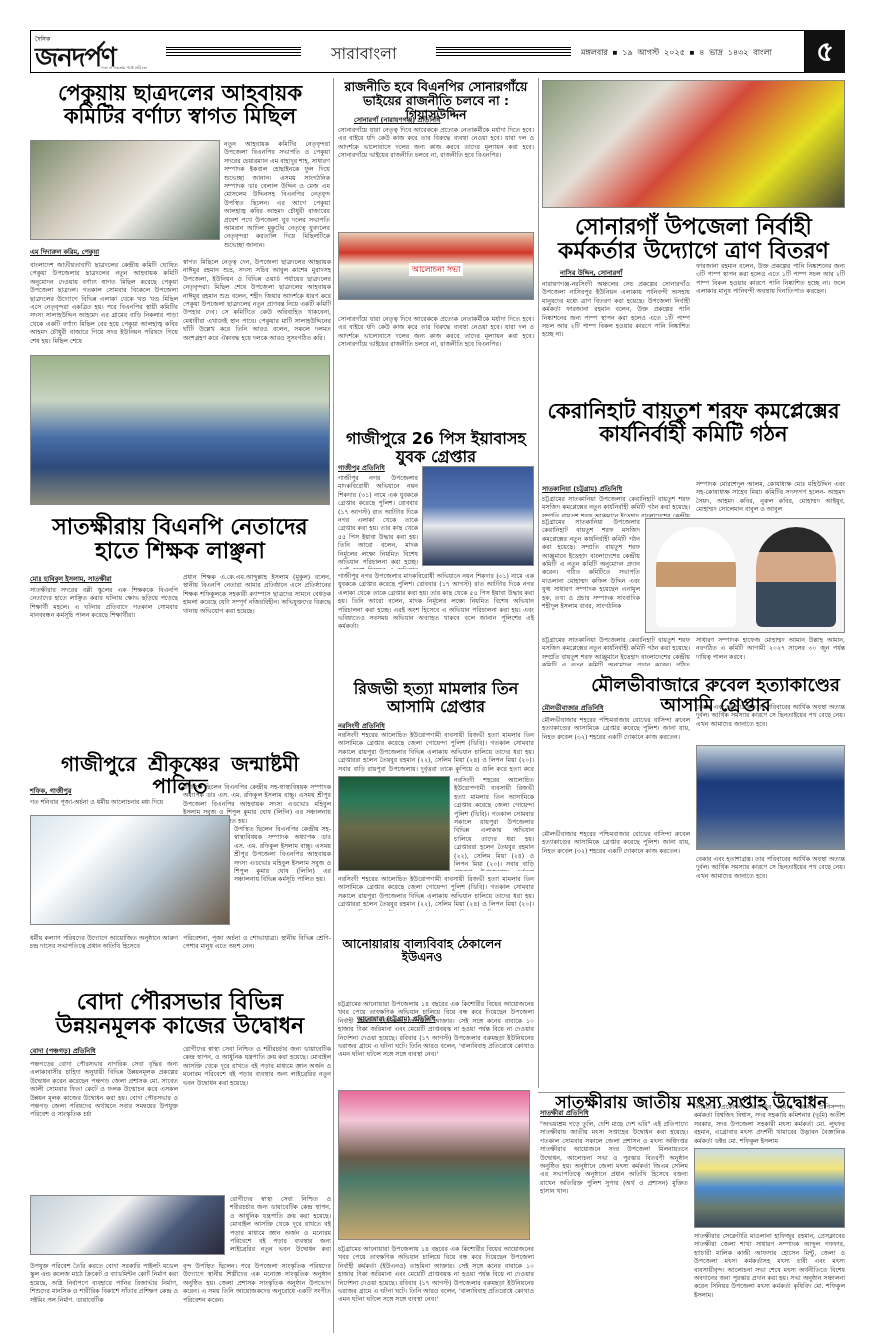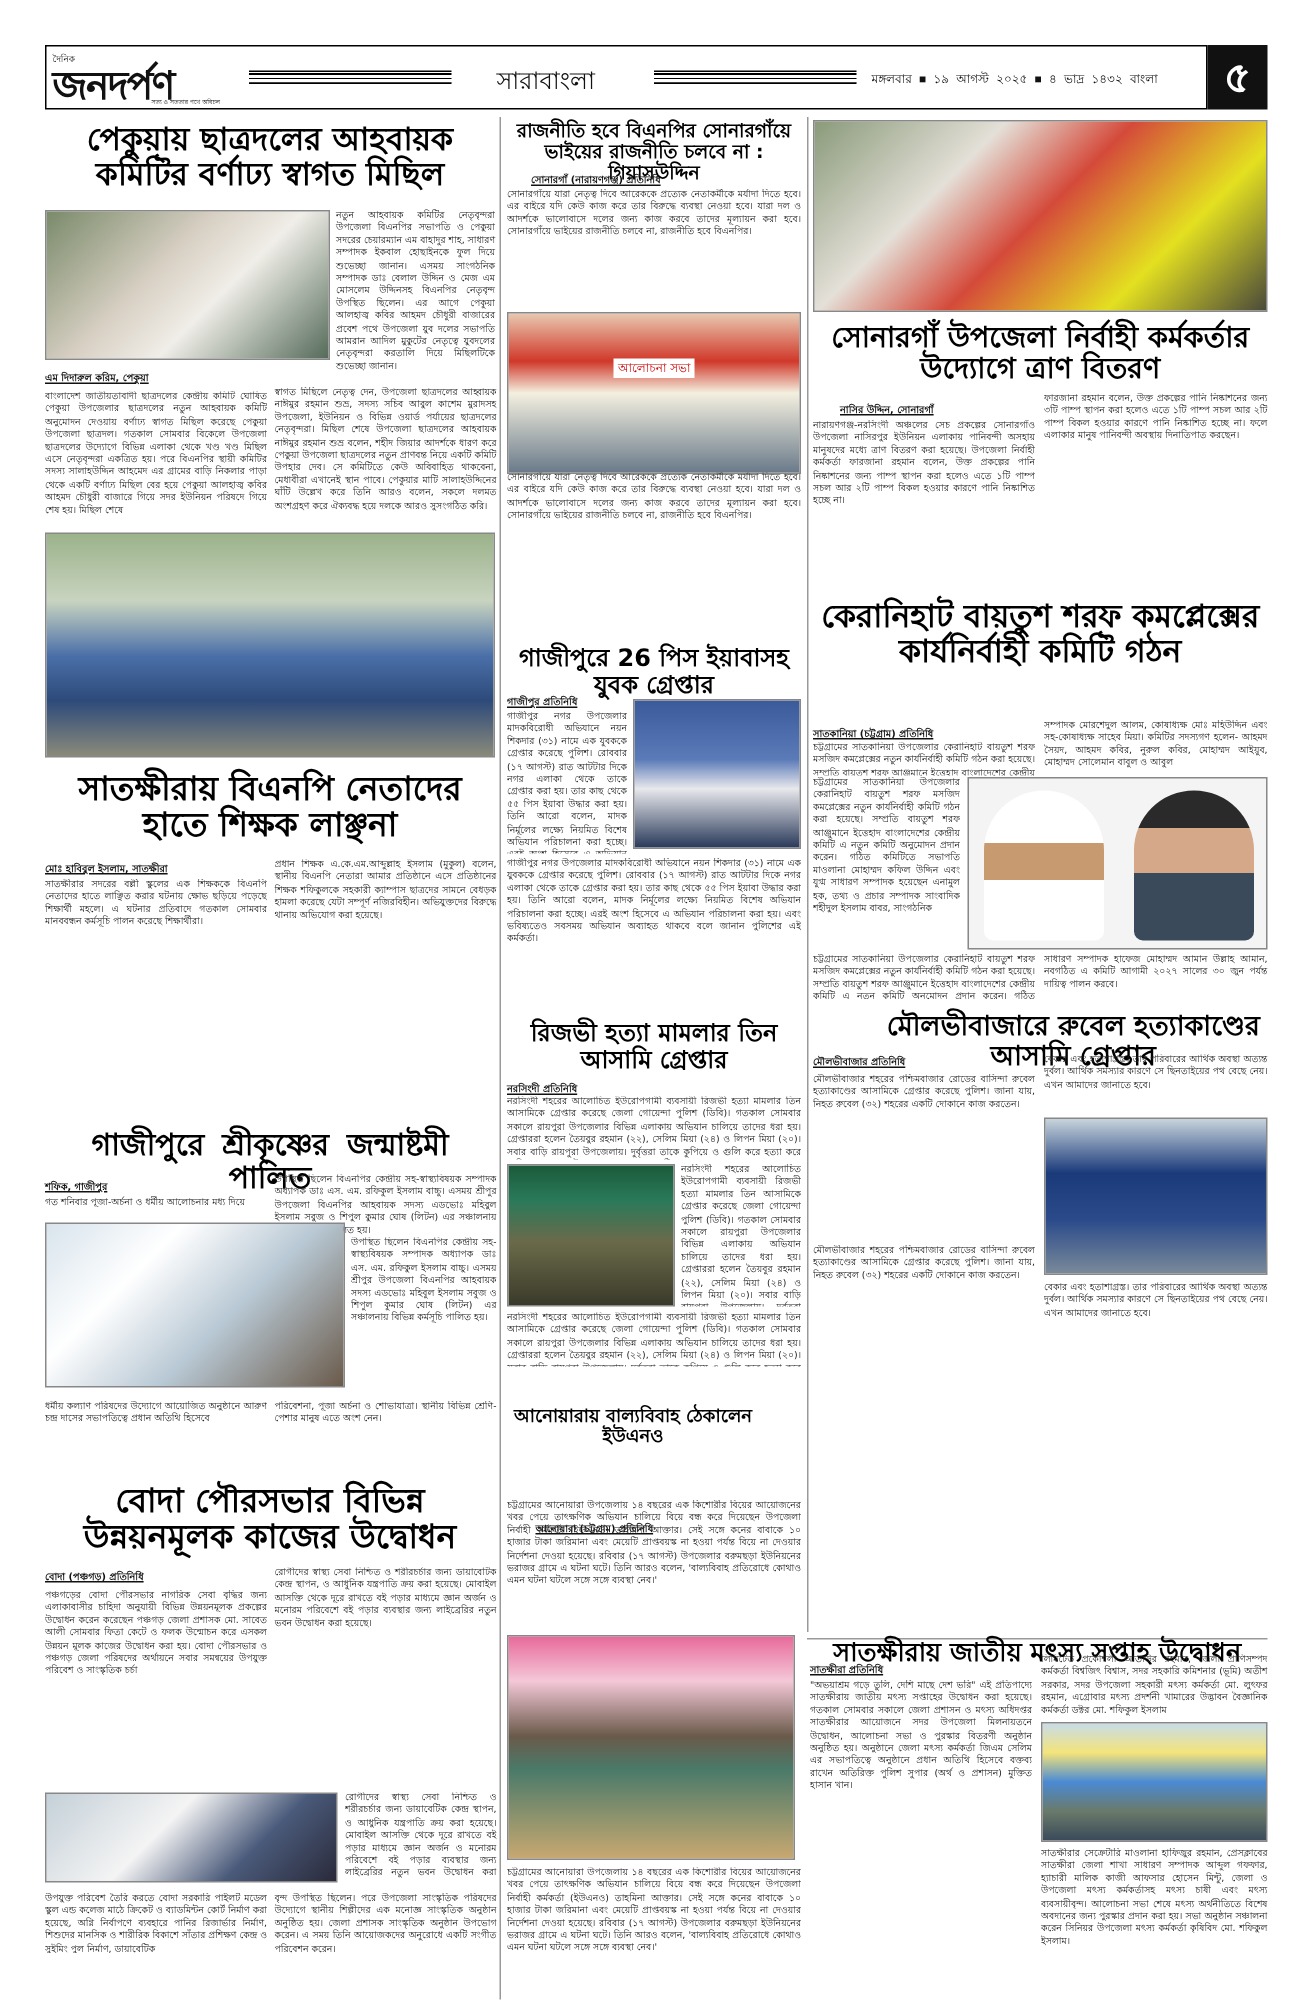--- a/index.html
+++ b/index.html
@@ -64,21 +64,21 @@
 <div class="abs body" style="left:30px;top:1060px;width:148px;height:130px;overflow:hidden;">পঞ্চগড়ের বোদা পৌরসভার নাগরিক সেবা বৃদ্ধির জন্য এলাকাবাসীর চাহিদা অনুযায়ী বিভিন্ন উন্নয়নমূলক প্রকল্পের উদ্বোধন করেন করেছেন পঞ্চগড় জেলা প্রশাসক মো. সাবেত আলী সোমবার ফিতা কেটে ও ফলক উন্মোচন করে এসকল উন্নয়ন মূলক কাজের উদ্বোধন করা হয়। বোদা পৌরসভার ও পঞ্চগড় জেলা পরিষদের অর্থায়নে সবার সমন্বয়ের উপযুক্ত পরিবেশ ও সাংস্কৃতিক চর্চা</div>
 <div class="abs body" style="left:183px;top:1045px;width:148px;height:145px;overflow:hidden;">রোগীদের স্বাস্থ্য সেবা নিশ্চিত ও শরীরচর্চার জন্য ডায়াবেটিক কেন্দ্র স্থাপন, ও আধুনিক যন্ত্রপাতি ক্রয় করা হয়েছে। মোবাইল আসক্তি থেকে দূরে রাখতে বই পড়ার মাধ্যমে জ্ঞান অর্জন ও মনোরম পরিবেশে বই পড়ার ব্যবস্থার জন্য লাইব্রেরির নতুন ভবন উদ্বোধন করা হয়েছে।</div>
 <div class="abs photo" style="left:30px;top:1195px;width:195px;height:60px;background:linear-gradient(135deg,#c4d0d8,#f4f4f4 40%,#4a5a7a 70%,#2a2a3a);"></div>
 <div class="abs body" style="left:230px;top:1195px;width:101px;height:60px;overflow:hidden;">রোগীদের স্বাস্থ্য সেবা নিশ্চিত ও শরীরচর্চার জন্য ডায়াবেটিক কেন্দ্র স্থাপন, ও আধুনিক যন্ত্রপাতি ক্রয় করা হয়েছে। মোবাইল আসক্তি থেকে দূরে রাখতে বই পড়ার মাধ্যমে জ্ঞান অর্জন ও মনোরম পরিবেশে বই পড়ার ব্যবস্থার জন্য লাইব্রেরির নতুন ভবন উদ্বোধন করা হয়েছে।</div>
 <div class="abs body" style="left:30px;top:1262px;width:148px;height:40px;overflow:hidden;">উপযুক্ত পরিবেশ তৈরি করতে বোদা সরকারি পাইলট মডেল স্কুল এন্ড কলেজ মাঠে ক্রিকেট ও ব্যাডমিন্টন কোর্ট নির্মাণ করা হয়েছে, অগ্নি নির্বাপণে ব্যবহারে পানির রিজার্ভার নির্মাণ, শিশুদের মানসিক ও শারীরিক বিকাশে সাঁতার প্রশিক্ষণ কেন্দ্র ও সুইমিং পুল নির্মাণ, ডায়াবেটিক</div>
 <div class="abs body" style="left:183px;top:1262px;width:148px;height:40px;overflow:hidden;">বৃন্দ উপস্থিত ছিলেন। পরে উপজেলা সাংস্কৃতিক পরিষদের উদ্যোগে স্থানীয় শিল্পীদের এক মনোজ্ঞ সাংস্কৃতিক অনুষ্ঠান অনুষ্ঠিত হয়। জেলা প্রশাসক সাংস্কৃতিক অনুষ্ঠান উপভোগ করেন। এ সময় তিনি আয়োজকদের অনুরোধে একটি সংগীত পরিবেশন করেন।</div>
 
 <div class="abs headline" style="left:336px;top:80px;width:200px;font-size:12.5px;">রাজনীতি হবে বিএনপির সোনারগাঁয়ে ভাইয়ের রাজনীতি চলবে না : গিয়াসউদ্দিন</div>
 <div class="abs byline" style="left:338px;top:115px;margin-left:16px;">সোনারগাঁ (নারায়ণগঞ্জ) প্রতিনিধি</div>
 <div class="abs body" style="left:338px;top:126px;width:196px;height:95px;overflow:hidden;">সোনারগাঁয়ে যারা নেতৃত্ব দিবে আরেককে প্রত্যেক নেতাকর্মীকে মর্যাদা দিতে হবে। এর বাইরে যদি কেউ কাজ করে তার বিরুদ্ধে ব্যবস্থা নেওয়া হবে। যারা দল ও আদর্শকে ভালোবাসে দলের জন্য কাজ করবে তাদের মূল্যায়ন করা হবে। সোনারগাঁয়ে ভাইয়ের রাজনীতি চলবে না, রাজনীতি হবে বিএনপির।</div>
-<div class="abs photo" style="left:338px;top:208px;width:196px;height:108px;background:linear-gradient(180deg,#e8c8b0 0%,#d0382a 30%,#f4f0e0 50%,#6a7a8a 100%);">
+<div class="abs photo" style="left:338px;top:232px;width:196px;height:68px;background:linear-gradient(180deg,#e8c8b0 0%,#d0382a 30%,#f4f0e0 50%,#6a7a8a 100%);">
   <div style="position:absolute;left:70px;top:30px;font-size:8px;color:#c00;font-family:'DejaVu Sans',sans-serif;background:#fff;padding:0 3px;">আলোচনা সভা</div>
 </div>
 <div class="abs body" style="left:338px;top:315px;width:196px;height:110px;overflow:hidden;">সোনারগাঁয়ে যারা নেতৃত্ব দিবে আরেককে প্রত্যেক নেতাকর্মীকে মর্যাদা দিতে হবে। এর বাইরে যদি কেউ কাজ করে তার বিরুদ্ধে ব্যবস্থা নেওয়া হবে। যারা দল ও আদর্শকে ভালোবাসে দলের জন্য কাজ করবে তাদের মূল্যায়ন করা হবে। সোনারগাঁয়ে ভাইয়ের রাজনীতি চলবে না, রাজনীতি হবে বিএনপির।</div>
 
 <div class="abs headline" style="left:336px;top:430px;width:200px;font-size:16px;">গাজীপুরে 26 পিস ইয়াবাসহ যুবক গ্রেপ্তার</div>
 <div class="abs byline" style="left:338px;top:463px;">গাজীপুর প্রতিনিধি</div>
 <div class="abs body" style="left:338px;top:474px;width:80px;height:95px;overflow:hidden;">গাজীপুর নগর উপজেলার মাদকবিরোধী অভিযানে নয়ন শিকদার (৩১) নামে এক যুবককে গ্রেপ্তার করেছে পুলিশ। রোববার (১৭ আগস্ট) রাত আটটার দিকে নগর এলাকা থেকে তাকে গ্রেপ্তার করা হয়। তার কাছ থেকে ৫৫ পিস ইয়াবা উদ্ধার করা হয়। তিনি আরো বলেন, মাদক নির্মূলের লক্ষ্যে নিয়মিত বিশেষ অভিযান পরিচালনা করা হচ্ছে। এরই অংশ হিসেবে এ অভিযান পরিচালনা করা হয়। এবং ভবিষ্যতেও সবসময় অভিযান অব্যাহত থাকবে বলে জানান পুলিশের এই কর্মকর্তা।</div>
 <div class="abs photo" style="left:422px;top:466px;width:112px;height:100px;background:linear-gradient(180deg,#3a5a9a 0%,#5a7ab8 40%,#e8e8ec 60%,#2a3a5a 100%);"></div>
 <div class="abs body" style="left:338px;top:572px;width:196px;height:80px;overflow:hidden;">গাজীপুর নগর উপজেলার মাদকবিরোধী অভিযানে নয়ন শিকদার (৩১) নামে এক যুবককে গ্রেপ্তার করেছে পুলিশ। রোববার (১৭ আগস্ট) রাত আটটার দিকে নগর এলাকা থেকে তাকে গ্রেপ্তার করা হয়। তার কাছ থেকে ৫৫ পিস ইয়াবা উদ্ধার করা হয়। তিনি আরো বলেন, মাদক নির্মূলের লক্ষ্যে নিয়মিত বিশেষ অভিযান পরিচালনা করা হচ্ছে। এরই অংশ হিসেবে এ অভিযান পরিচালনা করা হয়। এবং ভবিষ্যতেও সবসময় অভিযান অব্যাহত থাকবে বলে জানান পুলিশের এই কর্মকর্তা।</div>
 
@@ -91,21 +91,21 @@
 
 <div class="abs headline" style="left:322px;top:925px;width:200px;font-size:12px;margin-top:13px;">আনোয়ারায় বাল্যবিবাহ ঠেকালেন ইউএনও</div>
 <div class="abs byline" style="left:357px;top:990px;margin-top:24px;">আনোয়ারা (চট্টগ্রাম) প্রতিনিধি</div>
 <div class="abs body" style="left:338px;top:1000px;width:196px;height:88px;overflow:hidden;">চট্টগ্রামের আনোয়ারা উপজেলায় ১৪ বছরের এক কিশোরীর বিয়ের আয়োজনের খবর পেয়ে তাৎক্ষণিক অভিযান চালিয়ে বিয়ে বন্ধ করে দিয়েছেন উপজেলা নির্বাহী কর্মকর্তা (ইউএনও) তাহমিনা আক্তার। সেই সঙ্গে কনের বাবাকে ১০ হাজার টাকা জরিমানা এবং মেয়েটি প্রাপ্তবয়স্ক না হওয়া পর্যন্ত বিয়ে না দেওয়ার নির্দেশনা দেওয়া হয়েছে। রবিবার (১৭ আগস্ট) উপজেলার বরুমছড়া ইউনিয়নের ভরাজর গ্রামে এ ঘটনা ঘটে। তিনি আরও বলেন, 'বাল্যবিবাহ প্রতিরোধে কোথাও এমন ঘটনা ঘটলে সঙ্গে সঙ্গে ব্যবস্থা নেব।'</div>
 
 <div class="abs photo" style="left:338px;top:1090px;width:192px;height:150px;background:linear-gradient(180deg,#e86a9a 0%,#f4c8d8 20%,#6a5a4a 45%,#4a7a6a 60%,#c8a870 100%);"></div>
 <div class="abs body" style="left:338px;top:1245px;width:196px;height:60px;overflow:hidden;">চট্টগ্রামের আনোয়ারা উপজেলায় ১৪ বছরের এক কিশোরীর বিয়ের আয়োজনের খবর পেয়ে তাৎক্ষণিক অভিযান চালিয়ে বিয়ে বন্ধ করে দিয়েছেন উপজেলা নির্বাহী কর্মকর্তা (ইউএনও) তাহমিনা আক্তার। সেই সঙ্গে কনের বাবাকে ১০ হাজার টাকা জরিমানা এবং মেয়েটি প্রাপ্তবয়স্ক না হওয়া পর্যন্ত বিয়ে না দেওয়ার নির্দেশনা দেওয়া হয়েছে। রবিবার (১৭ আগস্ট) উপজেলার বরুমছড়া ইউনিয়নের ভরাজর গ্রামে এ ঘটনা ঘটে। তিনি আরও বলেন, 'বাল্যবিবাহ প্রতিরোধে কোথাও এমন ঘটনা ঘটলে সঙ্গে সঙ্গে ব্যবস্থা নেব।'</div>
 
 <div class="abs photo" style="left:542px;top:80px;width:303px;height:128px;background:linear-gradient(135deg,#8a9a7a,#e4e0d8 30%,#d44a3a 50%,#e4e020 75%,#4a4a3a);"></div>
 
-<div class="abs headline" style="left:542px;top:215px;width:303px;font-size:19px;">সোনারগাঁ উপজেলা নির্বাহী কর্মকর্তার উদ্যোগে ত্রাণ বিতরণ</div>
+<div class="abs headline" style="left:542px;top:215px;width:303px;font-size:22px;">সোনারগাঁ উপজেলা নির্বাহী কর্মকর্তার উদ্যোগে ত্রাণ বিতরণ</div>
 <div class="abs byline" style="left:560px;top:268px;">নাসির উদ্দিন, সোনারগাঁ</div>
 <div class="abs body" style="left:542px;top:280px;width:148px;height:95px;overflow:hidden;">নারায়ণগঞ্জ-নরসিংদী অঞ্চলের সেচ প্রকল্পের সোনারগাঁও উপজেলা নাসিরপুর ইউনিয়ন এলাকায় পানিবন্দী অসহায় মানুষদের মধ্যে ত্রাণ বিতরণ করা হয়েছে। উপজেলা নির্বাহী কর্মকর্তা ফারজানা রহমান বলেন, উক্ত প্রকল্পের পানি নিষ্কাশনের জন্য পাম্প স্থাপন করা হলেও এতে ১টি পাম্প সচল আর ২টি পাম্প বিকল হওয়ার কারণে পানি নিষ্কাশিত হচ্ছে না।</div>
 <div class="abs body" style="left:696px;top:262px;width:149px;height:113px;overflow:hidden;">ফারজানা রহমান বলেন, উক্ত প্রকল্পের পানি নিষ্কাশনের জন্য ৩টি পাম্প স্থাপন করা হলেও এতে ১টি পাম্প সচল আর ২টি পাম্প বিকল হওয়ার কারণে পানি নিষ্কাশিত হচ্ছে না। ফলে এলাকার মানুষ পানিবন্দী অবস্থায় দিনাতিপাত করছেন।</div>
 
 <div class="abs headline" style="left:542px;top:400px;width:303px;font-size:21px;">কেরানিহাট বায়তুশ শরফ কমপ্লেক্সের কার্যনির্বাহী কমিটি গঠন</div>
 <div class="abs byline" style="left:542px;top:484px;">সাতকানিয়া (চট্টগ্রাম) প্রতিনিধি</div>
 <div class="abs body" style="left:542px;top:495px;width:148px;height:22px;overflow:hidden;">চট্টগ্রামের সাতকানিয়া উপজেলার কেরানিহাট বায়তুশ শরফ মসজিদ কমপ্লেক্সের নতুন কার্যনির্বাহী কমিটি গঠন করা হয়েছে। সম্প্রতি বায়তুশ শরফ আঞ্জুমানে ইত্তেহাদ বাংলাদেশের কেন্দ্রীয় কমিটি এ নতুন কমিটি অনুমোদন প্রদান করেন। গঠিত কমিটিতে সভাপতি মাওলানা মোহাম্মদ কফিল উদ্দিন এবং যুগ্ম সাধারণ সম্পাদক হয়েছেন এনামুল হক, তথ্য ও প্রচার সম্পাদক সাংবাদিক শহীদুল ইসলাম বাবর, সাংগঠনিক</div>
 <div class="abs body" style="left:696px;top:480px;width:149px;height:37px;overflow:hidden;">সম্পাদক মোরশেদুল আলম, কোষাধ্যক্ষ মোঃ মহিউদ্দিন এবং সহ-কোষাধ্যক্ষ সাহেব মিয়া। কমিটির সদস্যগণ হলেন- আহমদ সৈয়দ, আহমদ কবির, নুরুল কবির, মোহাম্মদ আইয়ুব, মোহাম্মদ সোলেমান বাবুল ও আবুল</div>
 <div class="abs body" style="left:542px;top:518px;width:98px;height:115px;overflow:hidden;">চট্টগ্রামের সাতকানিয়া উপজেলার কেরানিহাট বায়তুশ শরফ মসজিদ কমপ্লেক্সের নতুন কার্যনির্বাহী কমিটি গঠন করা হয়েছে। সম্প্রতি বায়তুশ শরফ আঞ্জুমানে ইত্তেহাদ বাংলাদেশের কেন্দ্রীয় কমিটি এ নতুন কমিটি অনুমোদন প্রদান করেন। গঠিত কমিটিতে সভাপতি মাওলানা মোহাম্মদ কফিল উদ্দিন এবং যুগ্ম সাধারণ সম্পাদক হয়েছেন এনামুল হক, তথ্য ও প্রচার সম্পাদক সাংবাদিক শহীদুল ইসলাম বাবর, সাংগঠনিক</div>
 <div class="abs photo" style="left:645px;top:518px;width:200px;height:115px;background:#f4f4f4;">

